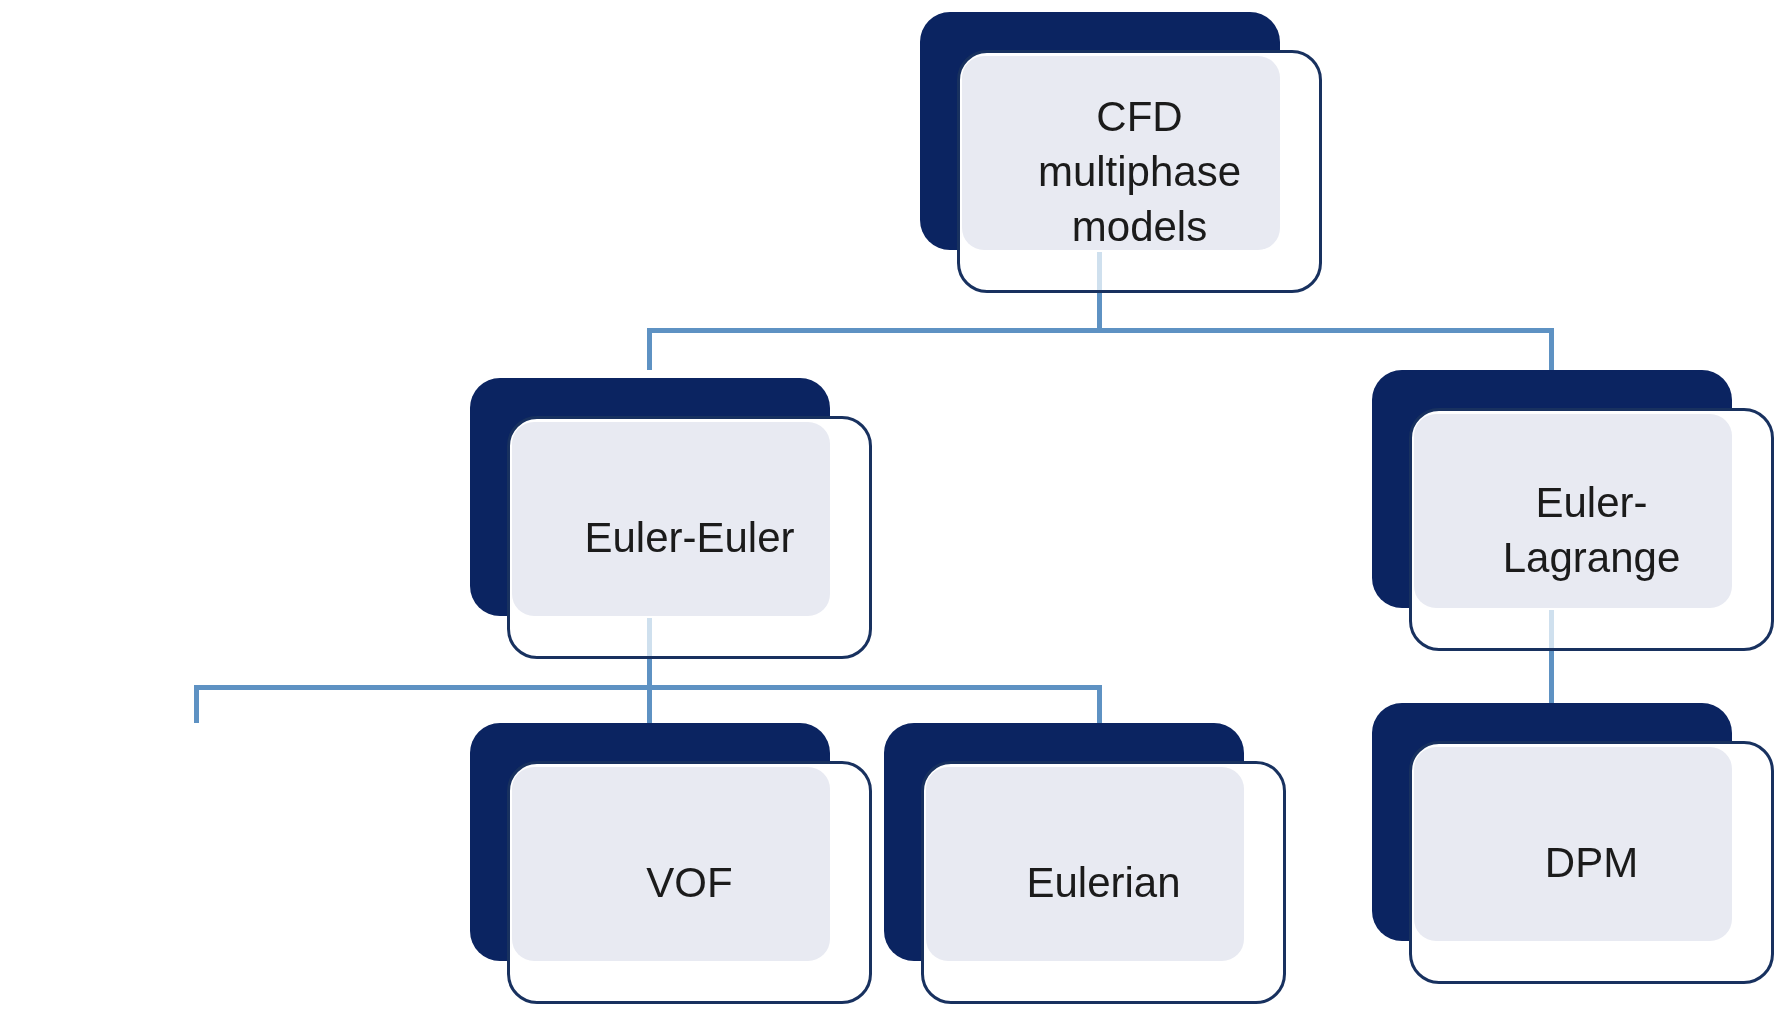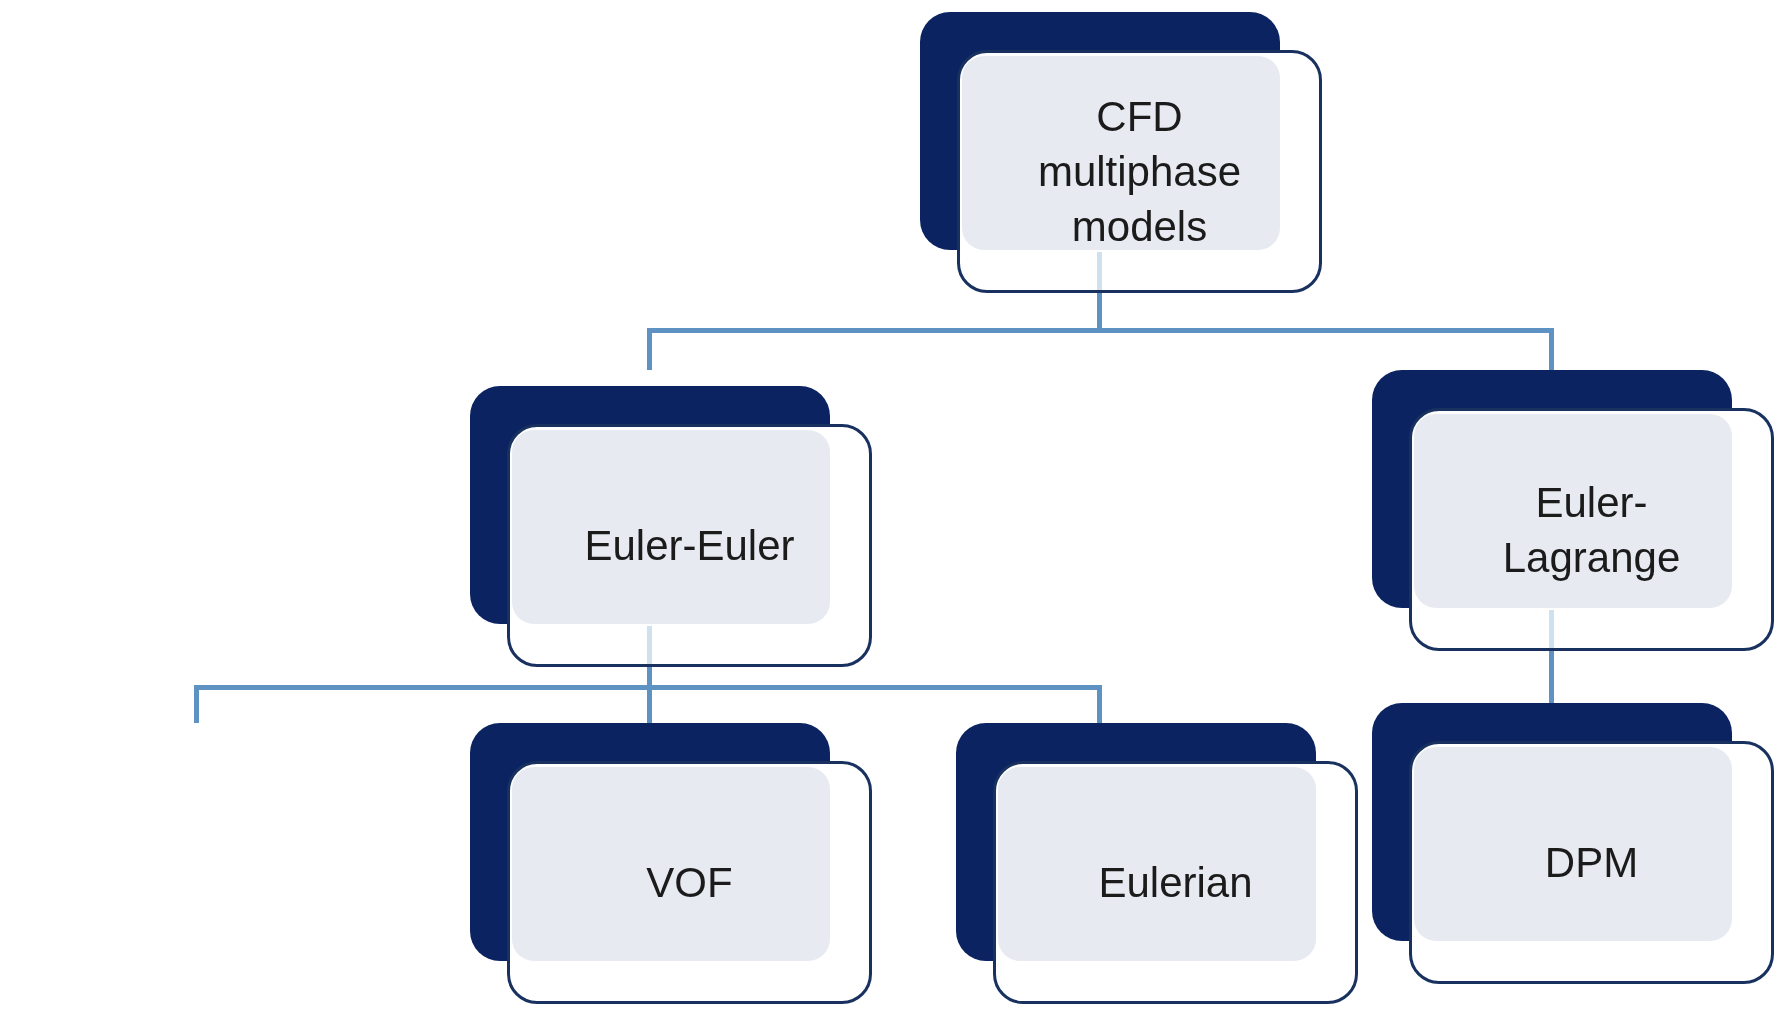--- a/index.html
+++ b/index.html
@@ -49,25 +49,25 @@
   }
   .label{
     position:absolute;left:37px;top:38px;width:365px;height:243px;
     display:flex;align-items:center;justify-content:center;
     text-align:center;color:var(--text);
     font-size:42px;line-height:55px;
   }
   .label span{display:inline-block;max-width:260px;}
   
   .pos-root    {left:920px; top:12px;}
-  .pos-ee      {left:470px; top:386px;}
+  .pos-ee      {left:470px; top:378px;}
   .pos-el      {left:1372px;top:370px;}
   .pos-mixture {left:17px;  top:723px;}
   .pos-vof     {left:470px; top:723px;}
-  .pos-eulerian{left:956px; top:723px;text-decoration:underline;}
+  .pos-eulerian{left:884px; top:723px;text-decoration:underline;}
   .pos-dpm     {left:1372px;top:703px;}
 </style>
 </head>
 <body>
 
 <div id="canvas">
 
   <div class="conn" id="c-root-stub"></div>
   <div class="conn" id="c-l2-h"></div>
   <div class="conn" id="c-l2-ld"></div>

